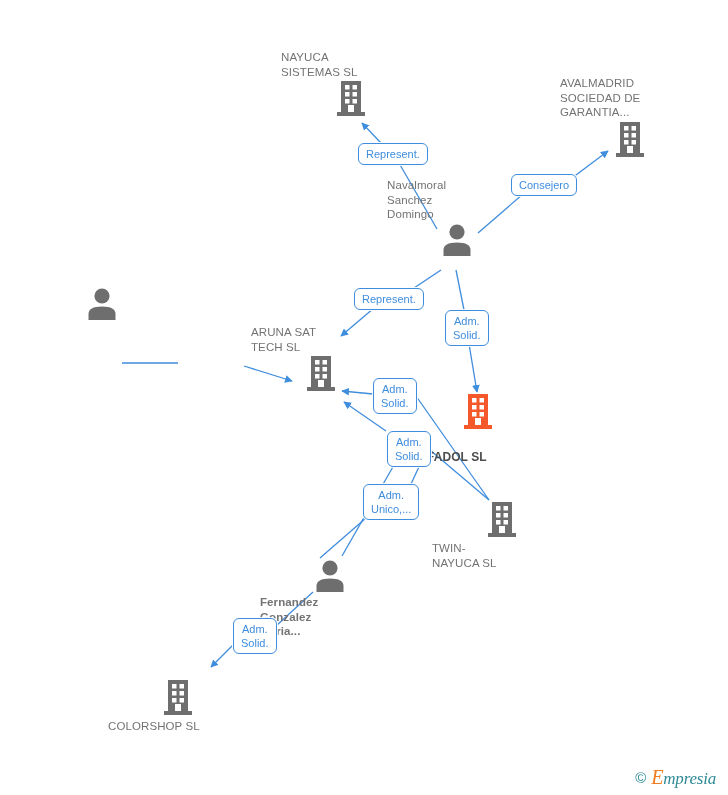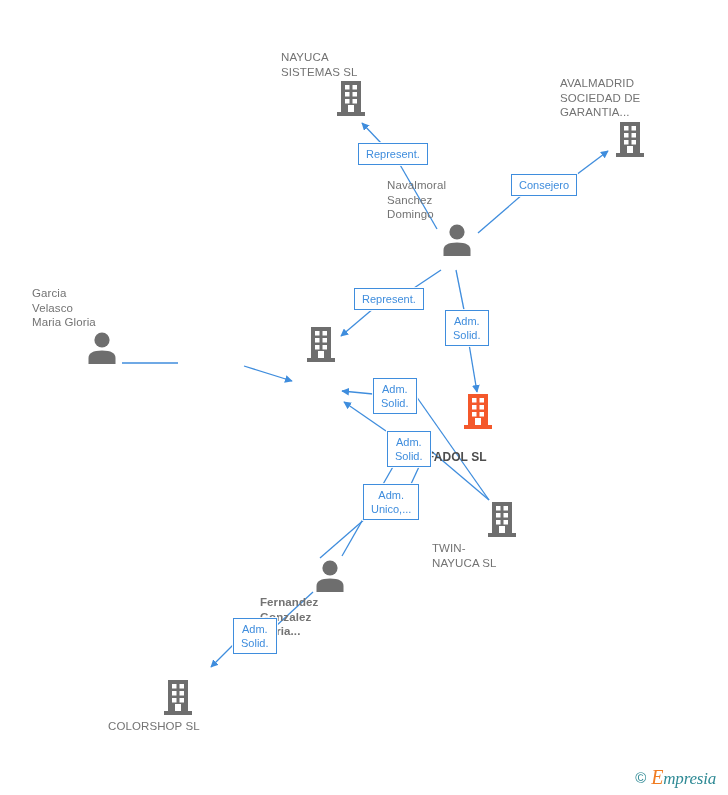--- a/index.html
+++ b/index.html
@@ -52,21 +52,21 @@
     justify-content: center;
   }
   .node.below-label .glyph-wrap { align-items: flex-start; }
 
   
   .edge-label {
     position: absolute;
     box-sizing: border-box;
     background: #ffffff;
     border: 1.4px solid #3f8ddd;
-    border-radius: 0;
+    border-radius: 6px;
     color: #3f8ddd;
     font-size: 11px;
     line-height: 14px;
     text-align: center;
     padding: 3px 7px;
     white-space: pre-line;
     z-index: 5;
     box-shadow: 0 0 0 1px rgba(255,255,255,0.9);
   }
 
@@ -186,32 +186,31 @@
 Domingo</div>
     <div class="glyph-wrap">
       <svg width="30" height="34" viewBox="0 0 30 34">
         <circle cx="15" cy="10" r="7.6" fill="#6e6e6e"></circle>
         <path d="M 1.5 34 L 1.5 28 Q 1.5 20.5 15 20.5 Q 28.5 20.5 28.5 28 L 28.5 34 Z" fill="#6e6e6e"></path>
       </svg>
     </div>
   </div>
 
   <div class="node below-label" style="left:102px; top:286px;">
-    <div class="caption">Garcia
-Velasco
-Maria Gloria</div>
     <div class="glyph-wrap">
       <svg width="30" height="34" viewBox="0 0 30 34">
         <circle cx="15" cy="10" r="7.6" fill="#6e6e6e"></circle>
         <path d="M 1.5 34 L 1.5 28 Q 1.5 20.5 15 20.5 Q 28.5 20.5 28.5 28 L 28.5 34 Z" fill="#6e6e6e"></path>
       </svg>
     </div>
   </div>
 
   <div class="node below-label" style="left:321px; top:325px;">
+    <div class="caption">ARUNA SAT
+TECH SL</div>
     <div class="glyph-wrap">
       <svg width="30" height="38" viewBox="0 0 30 38">
         <rect x="5" y="2" width="20" height="31" fill="#6e6e6e"></rect>
         <rect x="1" y="33" width="28" height="4" fill="#6e6e6e"></rect>
         <rect x="9" y="6" width="4.5" height="4.5" fill="#fff"></rect>
         <rect x="16.5" y="6" width="4.5" height="4.5" fill="#fff"></rect>
         <rect x="9" y="13" width="4.5" height="4.5" fill="#fff"></rect>
         <rect x="16.5" y="13" width="4.5" height="4.5" fill="#fff"></rect>
         <rect x="9" y="20" width="4.5" height="4.5" fill="#fff"></rect>
         <rect x="16.5" y="20" width="4.5" height="4.5" fill="#fff"></rect>

